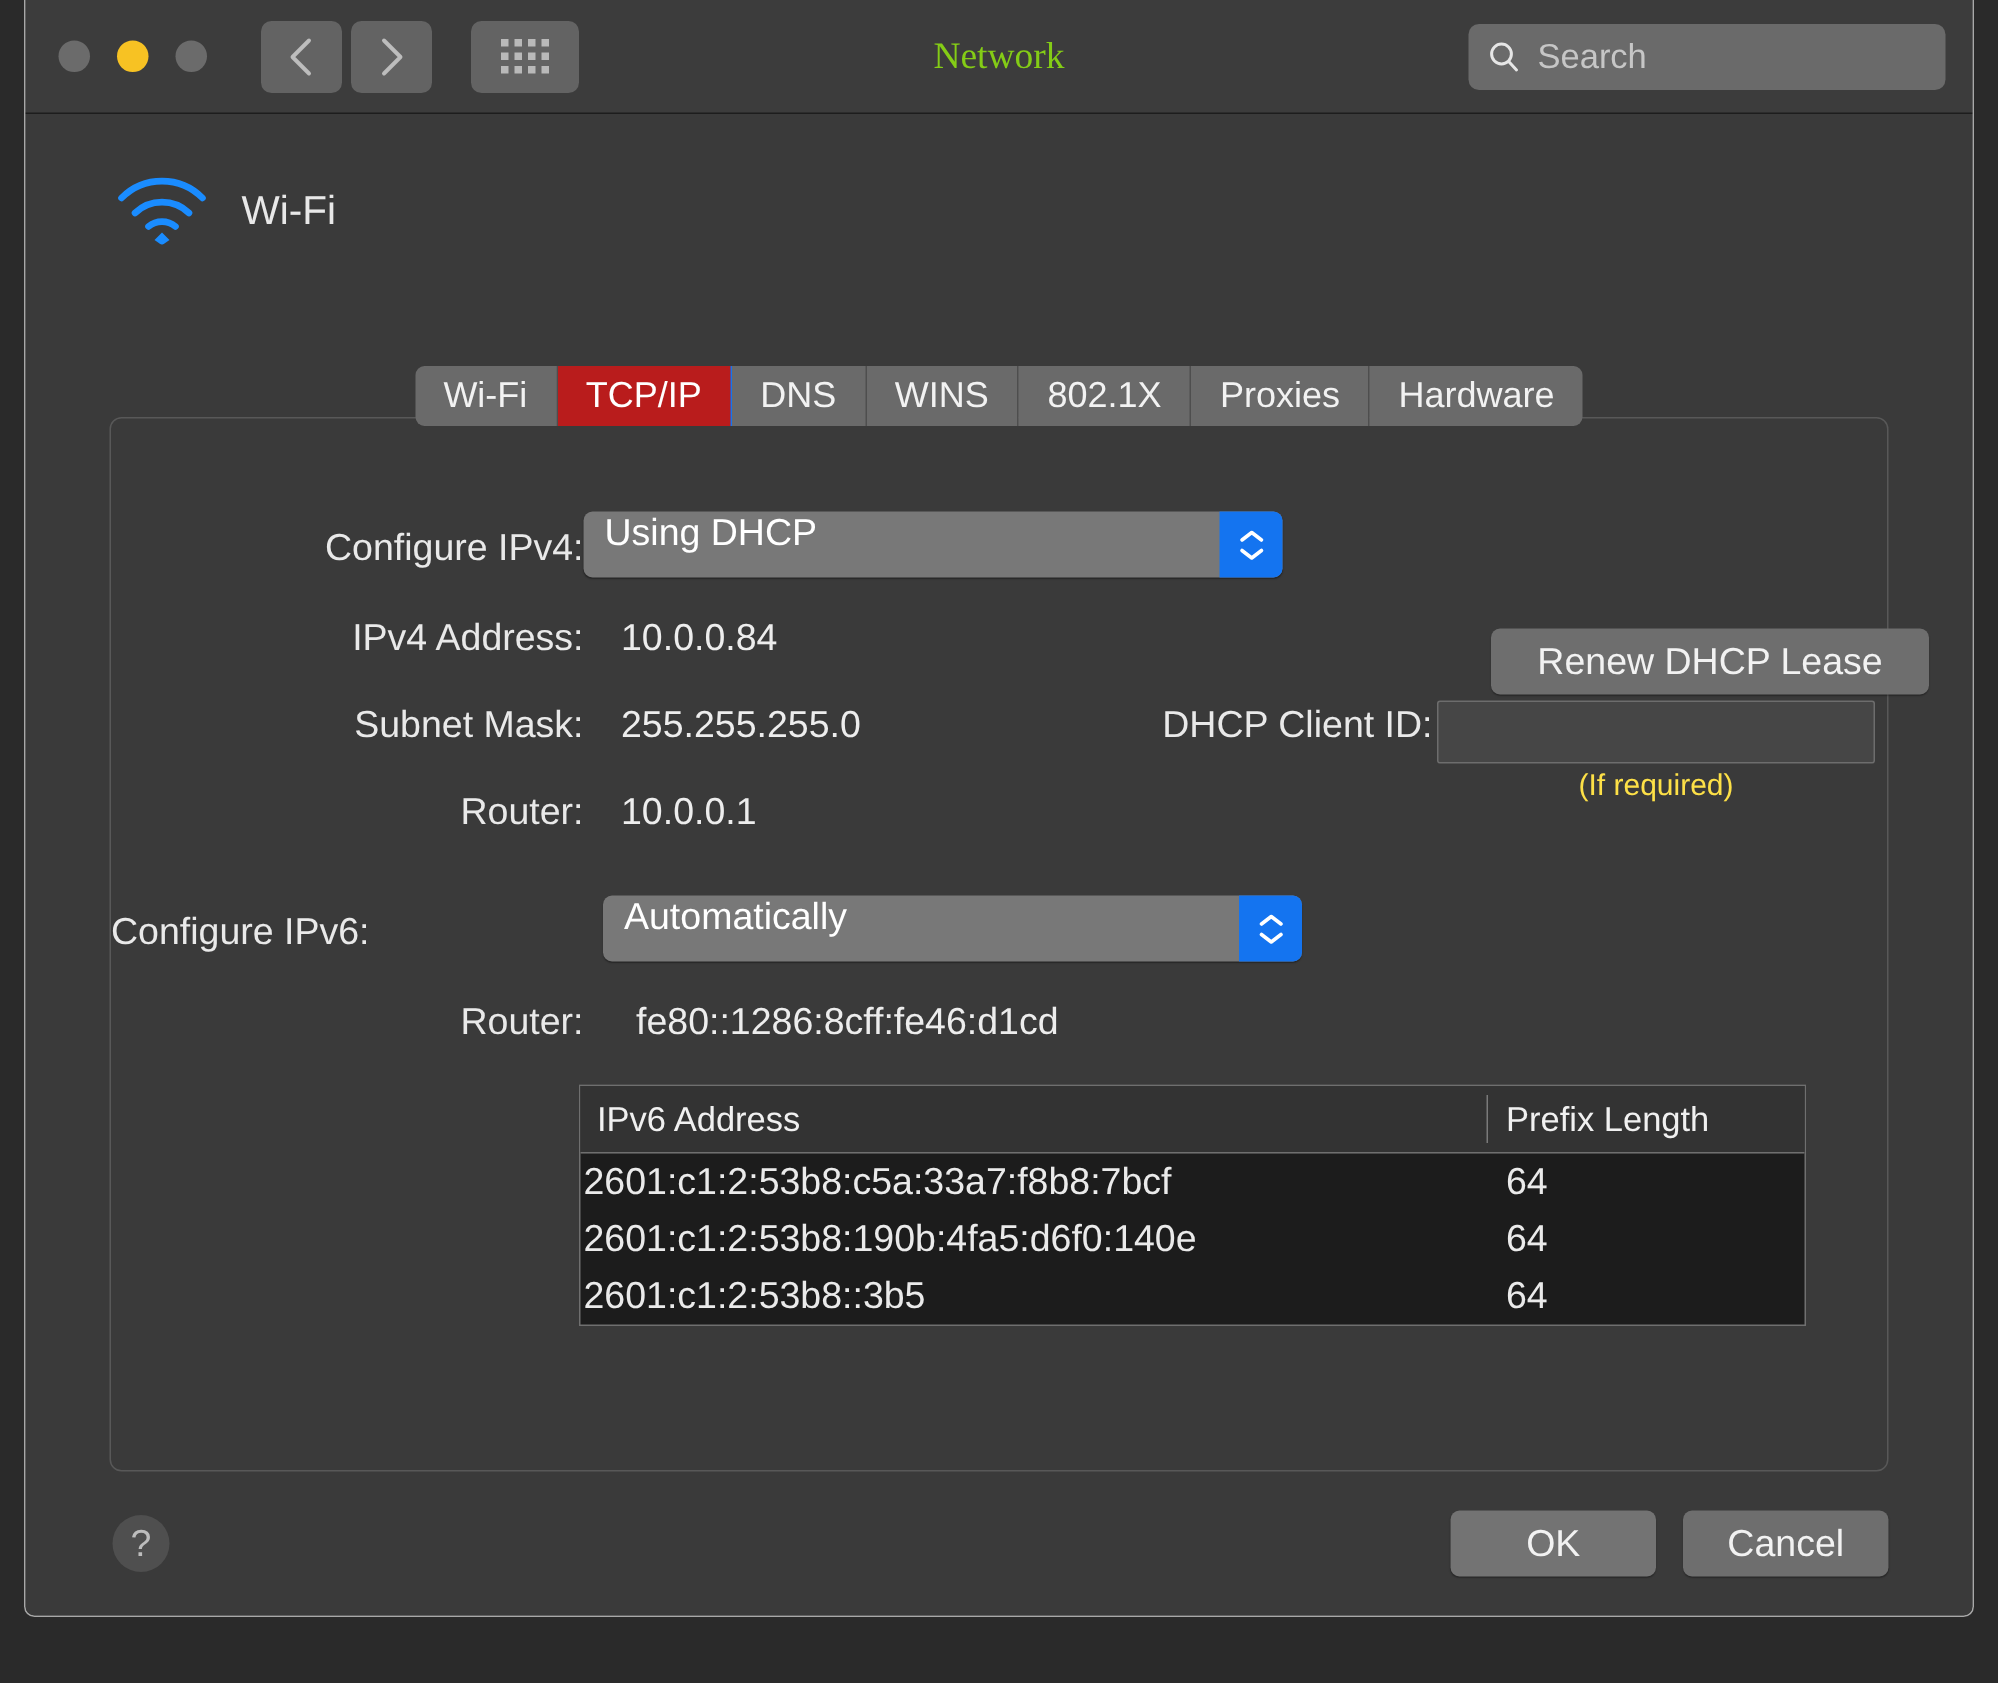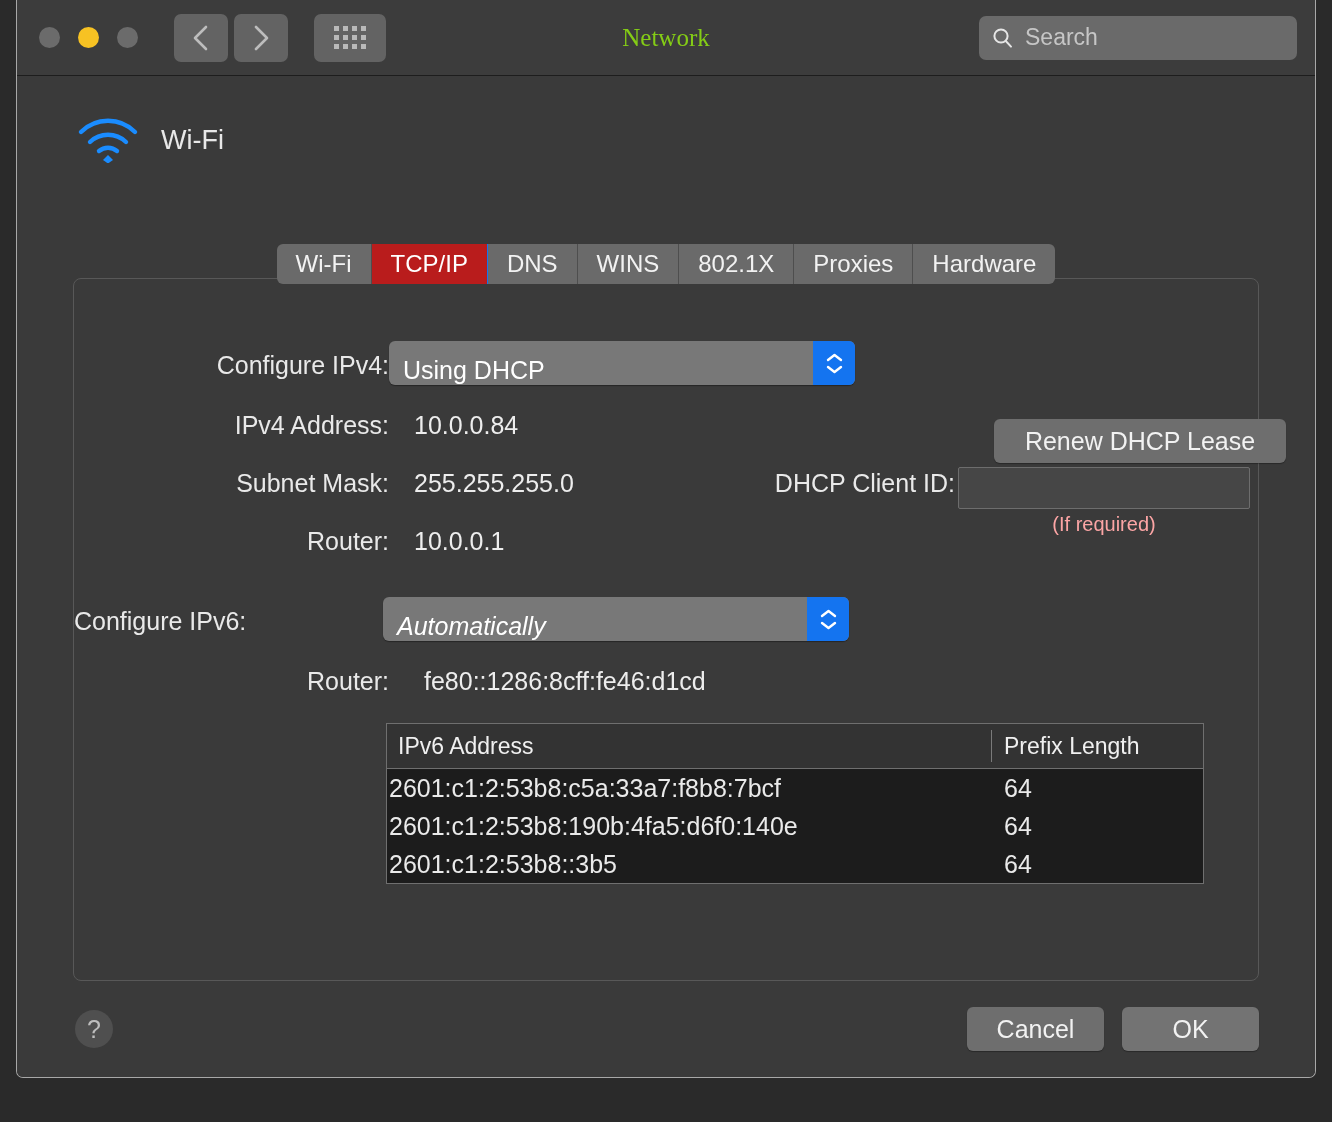--- a/index.html
+++ b/index.html
@@ -159,21 +159,21 @@
     color: #e9e9e9;
     white-space: nowrap;
   }
   .val { color: #ededed; white-space: nowrap; margin-left: 20px; }
 
   
   .popup {
     width: 466px; height: 44px;
     background: #787878;
     border-radius: 6px;
-    display: flex; align-items: flex-end;
+    display: flex; align-items: flex-start;
     position: relative;
     box-shadow: 0 1px 1px rgba(0,0,0,.35);
   }
   .popup .ptext {
     padding-left: 14px;
     font-size: 25px;
     color: #ffffff;
   }
   .stepper {
     position: absolute;
@@ -198,21 +198,21 @@
 
   
   .textfield {
     background: #464646;
     border: 1px solid #6d6d6d;
     height: 42px;
     border-radius: 2px;
   }
   .hint {
     font-size: 20px;
-    color: #fca5a5;
+    color: #fde047;
   }
 
   
   .table {
     position: absolute;
     left: 312px;
     top: 444px;
     width: 818px;
     border: 1px solid #6f6f6f;
     background: #1c1c1c;
@@ -389,21 +389,21 @@
         <div class="row" style="left:0; top:248px; width:315px; justify-content:flex-end;">
           <span class="lbl">Router:</span>
         </div>
         <div class="row" style="left:320px; top:248px;">
           <span class="val">10.0.0.1</span>
         </div>
 
         <div class="row" style="left:0; top:328px; width:315px; justify-content:flex-start;">
           <span class="lbl">Configure IPv6:</span>
         </div>
-        <div class="row" style="left:309px; top:318px;font-style:italic;">
+        <div class="row" style="left:328px; top:318px;">
           <div class="popup">
             <span class="ptext">Automatically</span>
             <span class="stepper">
               <svg width="17" height="9" viewBox="0 0 17 9">
                 <polyline points="2,7 8.5,2 15,7" fill="none" stroke="#ffffff" stroke-width="2.4" stroke-linecap="round" stroke-linejoin="round"></polyline>
               </svg>
               <svg width="17" height="9" viewBox="0 0 17 9">
                 <polyline points="2,2 8.5,7 15,2" fill="none" stroke="#ffffff" stroke-width="2.4" stroke-linecap="round" stroke-linejoin="round"></polyline>
               </svg>
             </span>
@@ -436,19 +436,19 @@
             <span class="td-prefix">64</span>
           </div>
         </div>
 
       </div>
     </div>
 
     <div class="footer">
       <div class="helpbtn">?</div>
       <div class="footer-right">
+        <div class="pushbtn btn-ok">OK</div>
         <div class="pushbtn btn-cancel">Cancel</div>
-        <div class="pushbtn btn-ok">OK</div>
       </div>
     </div>
 
   </div>
 </div>
 
 </body></html>

